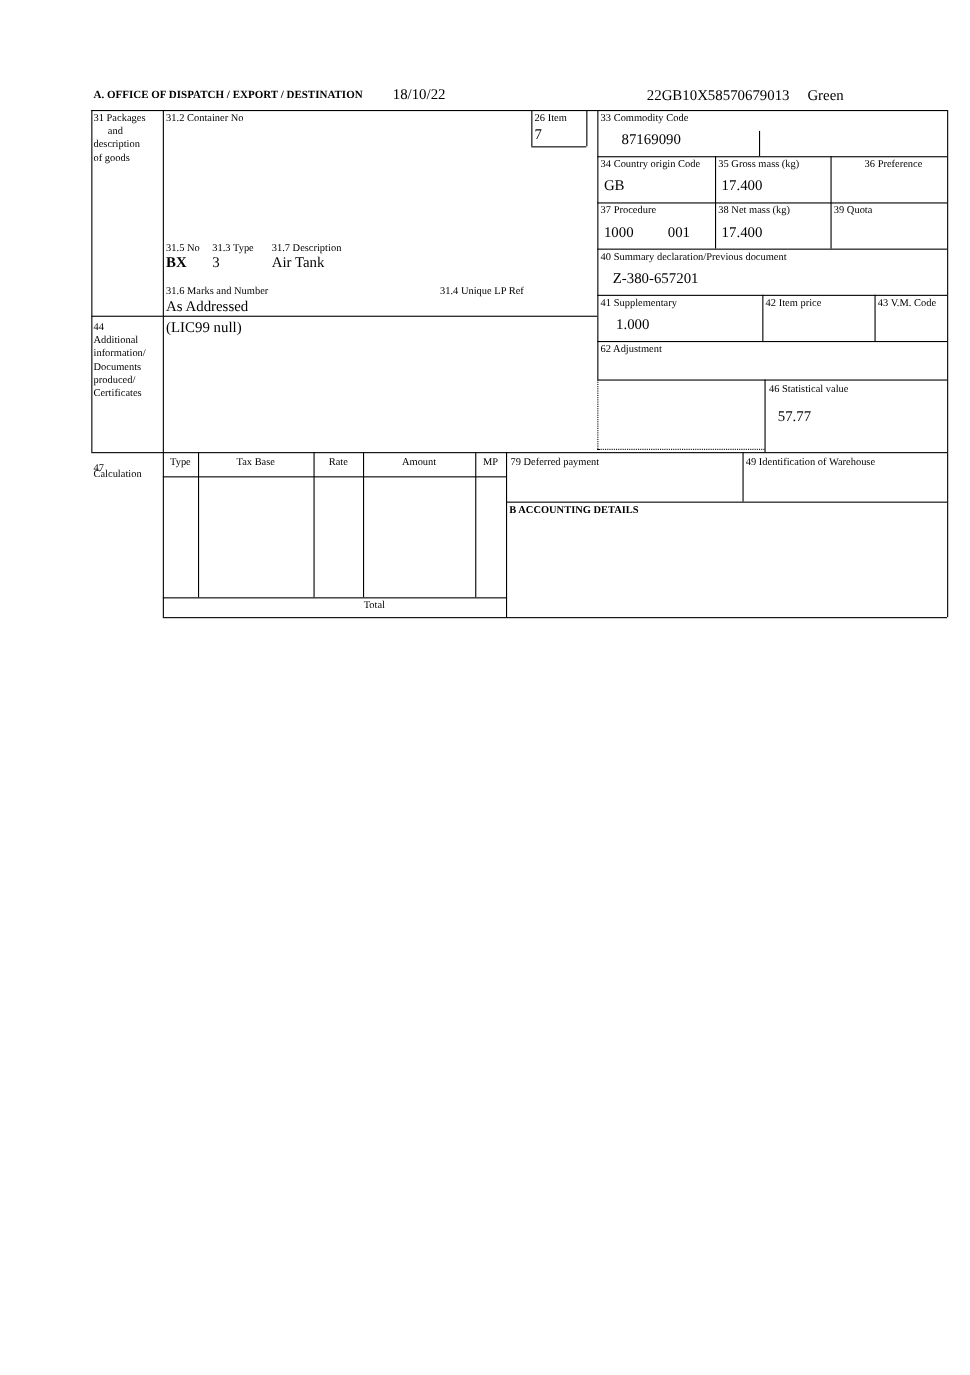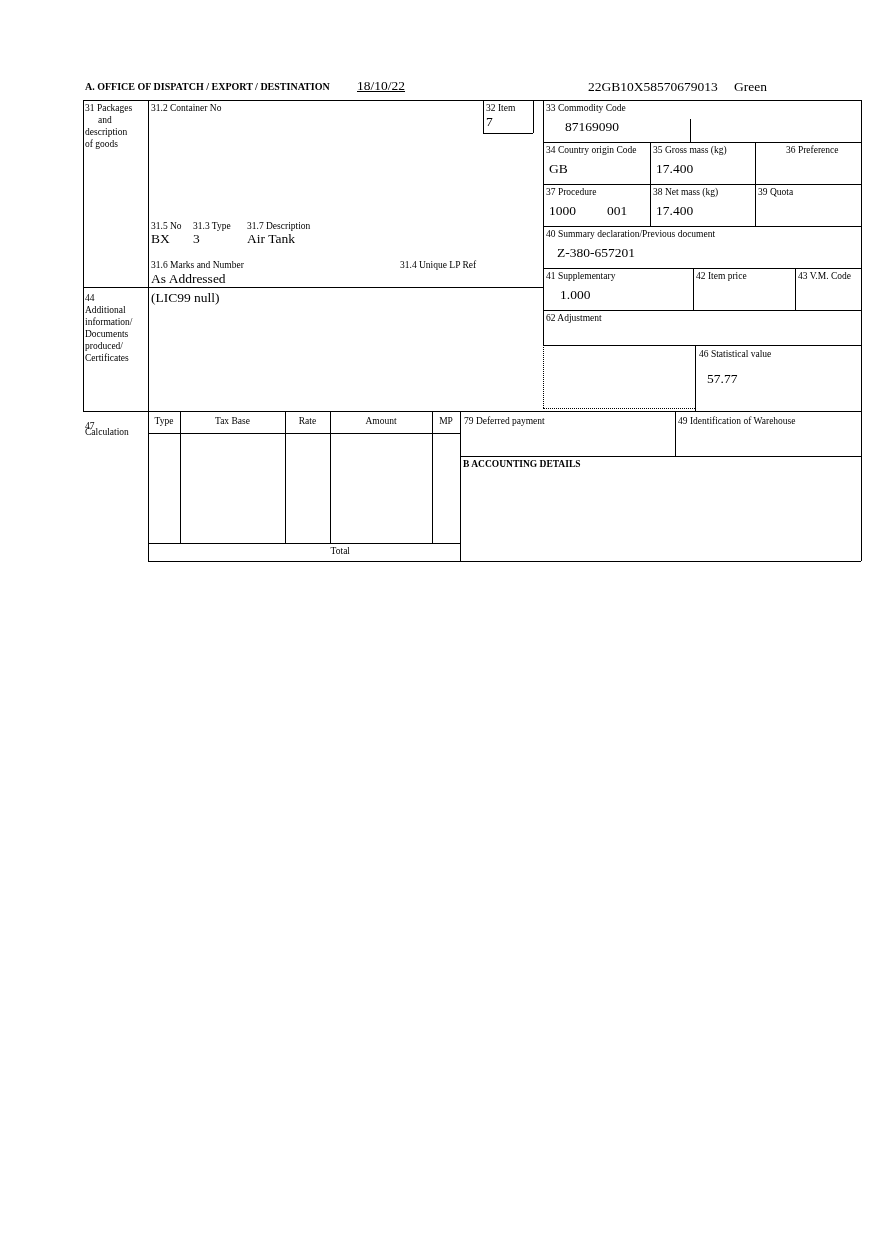--- a/index.html
+++ b/index.html
@@ -21,21 +21,21 @@
   .val { position:absolute; font-size:13.5px; line-height:1.15; white-space:nowrap; }
   .bold { font-weight:bold; }
   .ctr { text-align:center; }
 </style>
 </head>
 <body>
 
 <div class="page">
 
   <div class="lbl bold" style="left:85px;top:81px;font-size:10px;">A.  OFFICE OF DISPATCH / EXPORT / DESTINATION</div>
-  <div class="val" style="left:357px;top:78px;text-decoration:underline;">18/10/22</div>
+  <div class="val" style="left:357px;top:78px;">18/10/22</div>
   <div class="val" style="left:588px;top:79px;">22GB10X58570679013</div>
   <div class="val" style="left:734px;top:79px;">Green</div>
 
   <div class="ln hl" style="left:83px;top:100px;width:778px;"></div>
   <div class="ln hl" style="left:483px;top:133px;width:50px;"></div>
   <div class="ln hl" style="left:543px;top:142px;width:318px;"></div>
   <div class="ln hl" style="left:543px;top:184px;width:318px;"></div>
   <div class="ln hl" style="left:543px;top:226px;width:318px;"></div>
   <div class="ln hl" style="left:543px;top:268px;width:318px;"></div>
   <div class="ln hl" style="left:83px;top:287px;width:460px;"></div>
@@ -71,28 +71,28 @@
 
   <div class="lbl" style="left:85px;top:103px;">31 Packages</div>
   <div class="lbl" style="left:98px;top:115px;">and</div>
   <div class="lbl" style="left:85px;top:127px;text-align:right;">description</div>
   <div class="lbl" style="left:85px;top:139px;">of goods</div>
 
   <div class="lbl" style="left:151px;top:103px;">31.2 Container No</div>
   <div class="lbl" style="left:151px;top:221px;">31.5 No</div>
   <div class="lbl" style="left:193px;top:221px;">31.3 Type</div>
   <div class="lbl" style="left:247px;top:221px;">31.7 Description</div>
-  <div class="val" style="left:151px;top:231px;">BX</div>
+  <div class="val" style="left:151px;top:231px;font-weight:bold;">BX</div>
   <div class="val" style="left:193px;top:231px;">3</div>
   <div class="val" style="left:247px;top:231px;">Air Tank</div>
   <div class="lbl" style="left:151px;top:260px;">31.6 Marks and Number</div>
   <div class="lbl" style="left:400px;top:260px;">31.4 Unique LP Ref</div>
   <div class="val" style="left:151px;top:271px;">As Addressed</div>
 
-  <div class="lbl" style="left:486px;top:103px;">32 Item</div>
+  <div class="lbl" style="left:486px;top:103px;">26 Item</div>
   <div class="val" style="left:486px;top:114px;">7</div>
 
   <div class="lbl" style="left:546px;top:103px;">33 Commodity Code</div>
   <div class="val" style="left:565px;top:119px;">87169090</div>
 
   <div class="lbl" style="left:546px;top:145px;">34 Country origin Code</div>
   <div class="val" style="left:549px;top:161px;">GB</div>
   <div class="lbl" style="left:653px;top:145px;">35 Gross mass (kg)</div>
   <div class="val" style="left:656px;top:161px;">17.400</div>
   <div class="lbl" style="left:758px;top:145px;margin-left:28px;">36 Preference</div>

